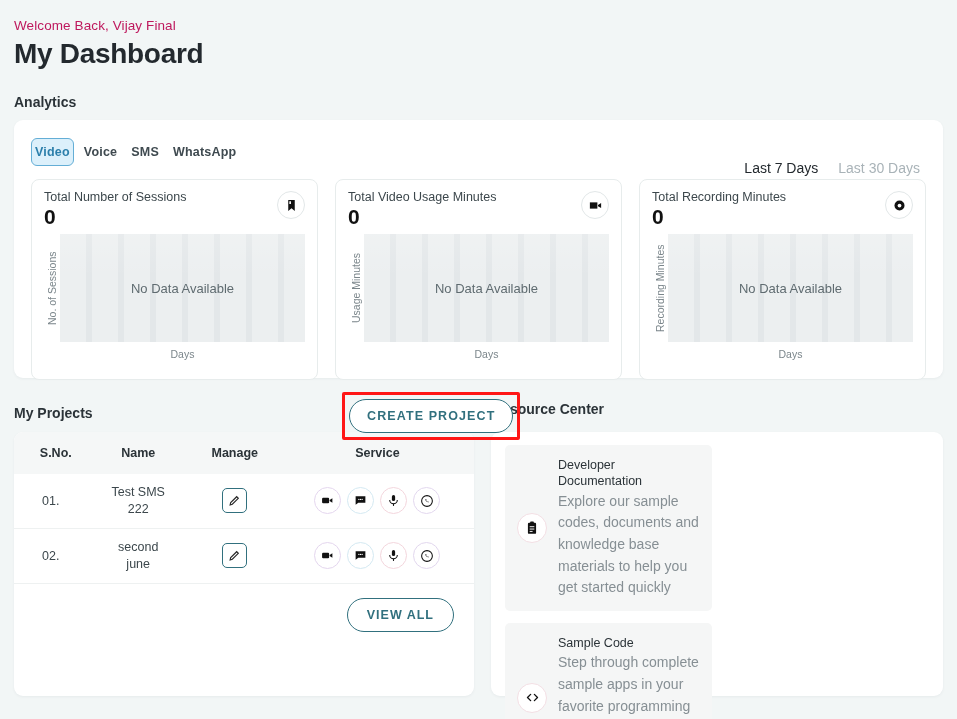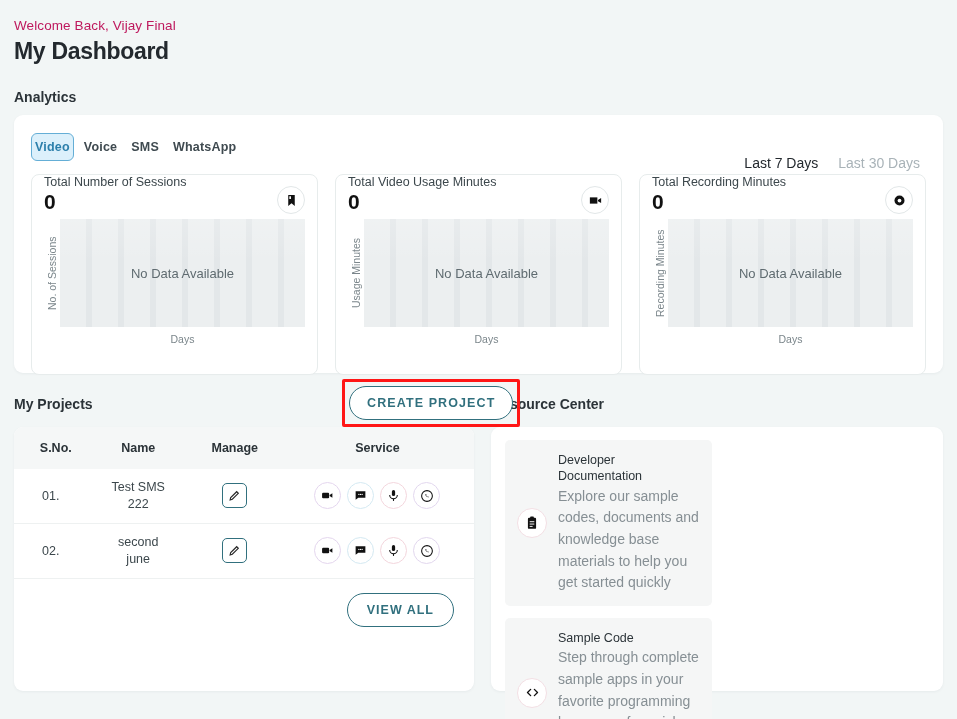--- a/index.html
+++ b/index.html
@@ -11,21 +11,21 @@
     overflow: hidden;
   }
   .page { position: relative; width: 957px; height: 719px; padding: 0 14px; }
 
   
   .welcome {
     font-size: 13.5px; color: #be185d; letter-spacing: .1px;
     padding-top: 18px;
   }
   .page-title {
-    font-size: 23px; font-weight: bold; color: #23292e;
+    font-size: 28px; font-weight: bold; color: #23292e;
     letter-spacing: -.3px; margin-top: 5px;
   }
   .section-label {
     font-size: 14px; font-weight: bold; color: #2b3338;
     margin-top: 24px; margin-bottom: 10px;
   }
 
   
   .analytics-panel {
     background: #ffffff; border-radius: 9px; padding: 16px 17px 17px 17px;
@@ -44,21 +44,21 @@
   }
   .ranges { display: flex; align-items: flex-start; gap: 20px; padding-right: 6px; }
   .range { font-size: 14px; color: #a9b3b8; padding-bottom: 5px; margin-top: 40px; }
   .range.active {
     color: #23292e; border-bottom: 2px solid #31707e;
   }
 
   .cards { display: flex; gap: 17px; margin-top: 12px; }
   .metric-card {
     flex: 1; background: #ffffff; border: 1px solid #e7ecec; border-radius: 8px;
-    padding: 0 12px 8px 12px; height: 201px; position: relative;
+    padding: 10px 12px 8px 12px; height: 201px; position: relative;
   }
   .metric-title { font-size: 12.5px; color: #3c474c; }
   .metric-value { font-size: 21px; font-weight: bold; color: #111; line-height: 1.05; margin-top: 2px; }
   .metric-badge {
     position: absolute; right: 12px; top: 11px;
     width: 28px; height: 28px; border-radius: 50%;
     border: 1px solid #e2e7e8; background: #fff;
     display: flex; align-items: center; justify-content: center;
   }
   .chart-wrap { display: flex; margin-top: 6px; height: 108px; }
@@ -80,21 +80,21 @@
     background: linear-gradient(180deg, rgba(255,255,255,.18), rgba(255,255,255,0) 40%);
     pointer-events:none;
   }
   .no-data { font-size: 13px; color: #5f6b70; position: relative; z-index: 2; }
   .x-axis { text-align: center; font-size: 10.5px; color: #7b868b; margin-top: 6px; padding-left: 16px; }
 
   
   .lower-heads {
     display: flex; margin-top: 20px; height: 22px; position: relative;
   }
-  .lh-left { width: 478px; position: relative; display: flex; align-items: center; }
+  .lh-left { width: 478px; position: relative; display: flex; align-items: center; margin-top: 8px; }
   .lh-right { flex: 1; display: flex; align-items: center; }
   .lh-title { font-size: 14px; font-weight: bold; color: #2b3338; }
 
   .create-highlight {
     position: absolute; left: 328px; top: -14px;
     border: 3px solid #ff1616; border-radius: 2px; padding: 4px;
   }
   .create-btn {
     border: 1px solid #31707e; border-radius: 20px; background: #fff;
     color: #31707e; font-size: 12.5px; font-weight: bold; letter-spacing: 1.1px;

